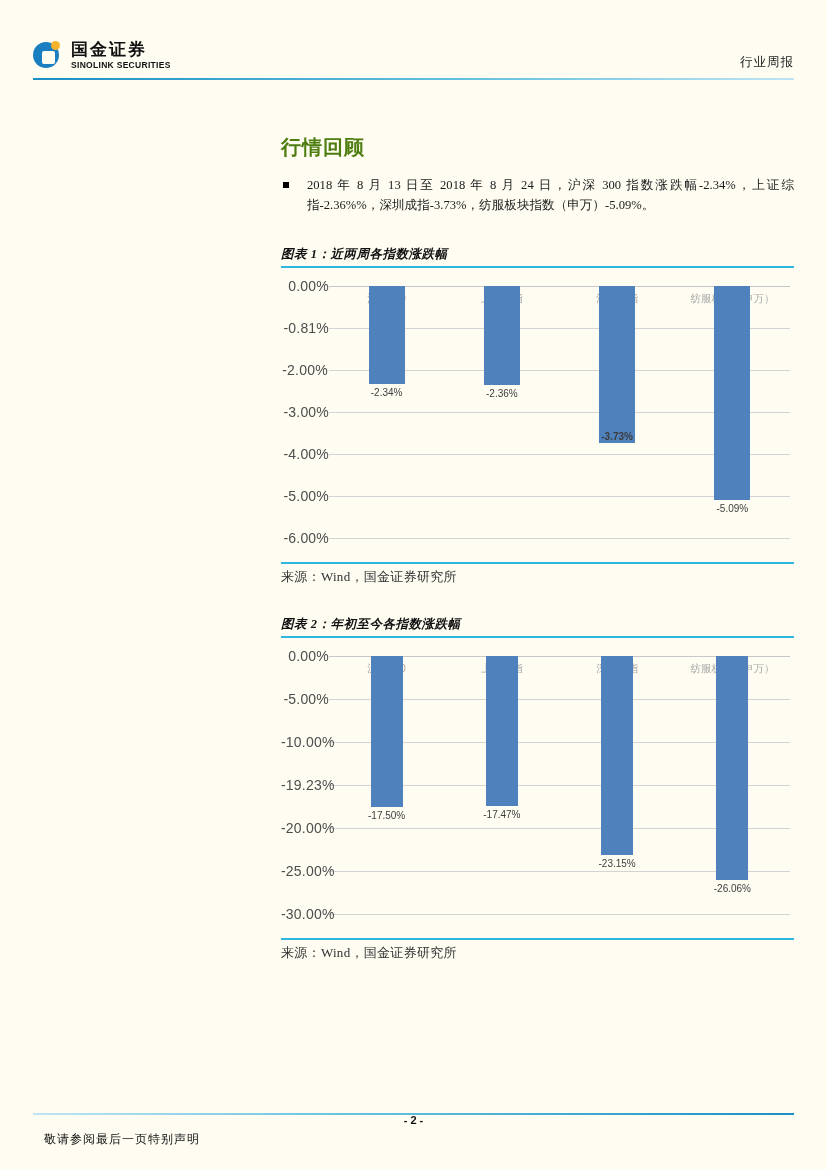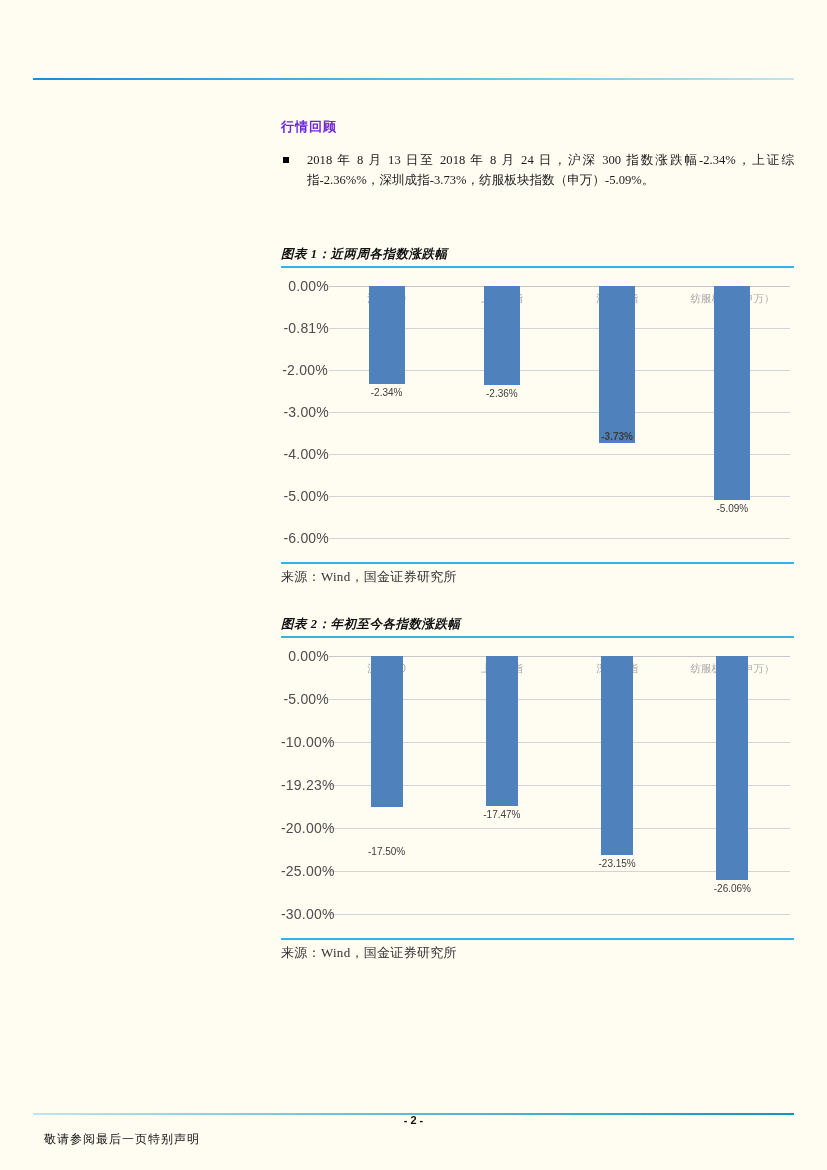--- a/index.html
+++ b/index.html
@@ -104,24 +104,24 @@
   
   .content {
     position: absolute;
     left: 281px;
     top: 118px;
     width: 513px;
   }
   .section-title {
     font-family: "Liberation Serif", serif;
     font-weight: bold;
-    font-size: 13px;
+    font-size: 20px;
     letter-spacing: 1px;
-    color: #6d28d9;
-    margin: 0 0 14px 0;
+    color: #4d7c0f;
+    margin: 16px 0 14px 0;
   }
   ul.bullets {
     list-style: none;
     margin: 0;
     padding: 0;
   }
   ul.bullets li {
     position: relative;
     padding-left: 26px;
     margin-bottom: 9px;
@@ -253,20 +253,34 @@
     font-size: 12px;
     letter-spacing: 1px;
     color: #111;
   }
 </style>
 </head>
 <body>
 
 <div class="page">
 
+  <div class="header">
+    <div class="logo-wrap">
+      <div class="logo-mark">
+        <div class="ring"></div>
+        <div class="notch"></div>
+        <div class="dot"></div>
+      </div>
+      <div class="logo-text">
+        <div class="logo-cn">国金证券</div>
+        <div class="logo-en">SINOLINK SECURITIES</div>
+      </div>
+    </div>
+    <div class="header-right">行业周报</div>
+  </div>
   <div class="header-rule"></div>
 
   <div class="content">
     <h2 class="section-title">行情回顾</h2>
     <ul class="bullets">
       <li>2018 年 8 月 13 日至 2018 年 8 月 24 日，沪深 300 指数涨跌幅-2.34%，上证综指-2.36%%，深圳成指-3.73%，纺服板块指数（申万）-5.09%。</li>
     </ul>
   </div>
 
   <div class="figure" id="figure-1">
@@ -320,21 +334,21 @@
           <div class="gridline" style="top: 137px;"></div>
           <div class="ytick" style="top: 137px;">-19.23%</div>
           <div class="gridline" style="top: 180px;"></div>
           <div class="ytick" style="top: 180px;">-20.00%</div>
           <div class="gridline" style="top: 223px;"></div>
           <div class="ytick" style="top: 223px;">-25.00%</div>
           <div class="gridline" style="top: 266px;"></div>
           <div class="ytick" style="top: 266px;">-30.00%</div>
           <div class="cat-label" style="left: 105.625px; top: 14px;">沪深300</div>
           <div class="bar" style="left: 89.625px; top: 8px; width: 32px; height: 150.5px;"></div>
-          <div class="bar-value" style="left: 105.625px; top: 161.5px; margin-top: 36px;">-17.50%</div>
+          <div class="bar-value" style="left: 105.625px; top: 161.5px;">-17.50%</div>
           <div class="cat-label" style="left: 220.875px; top: 14px;">上证综指</div>
           <div class="bar" style="left: 204.875px; top: 8px; width: 32px; height: 150.242px;"></div>
           <div class="bar-value" style="left: 220.875px; top: 161.242px;">-17.47%</div>
           <div class="cat-label" style="left: 336.125px; top: 14px;">深圳成指</div>
           <div class="bar" style="left: 320.125px; top: 8px; width: 32px; height: 199.09px;"></div>
           <div class="bar-value" style="left: 336.125px; top: 210.09px;">-23.15%</div>
           <div class="cat-label" style="left: 451.375px; top: 14px;">纺服板块（申万）</div>
           <div class="bar" style="left: 435.375px; top: 8px; width: 32px; height: 224.116px;"></div>
           <div class="bar-value" style="left: 451.375px; top: 235.116px;">-26.06%</div>
         </div>

